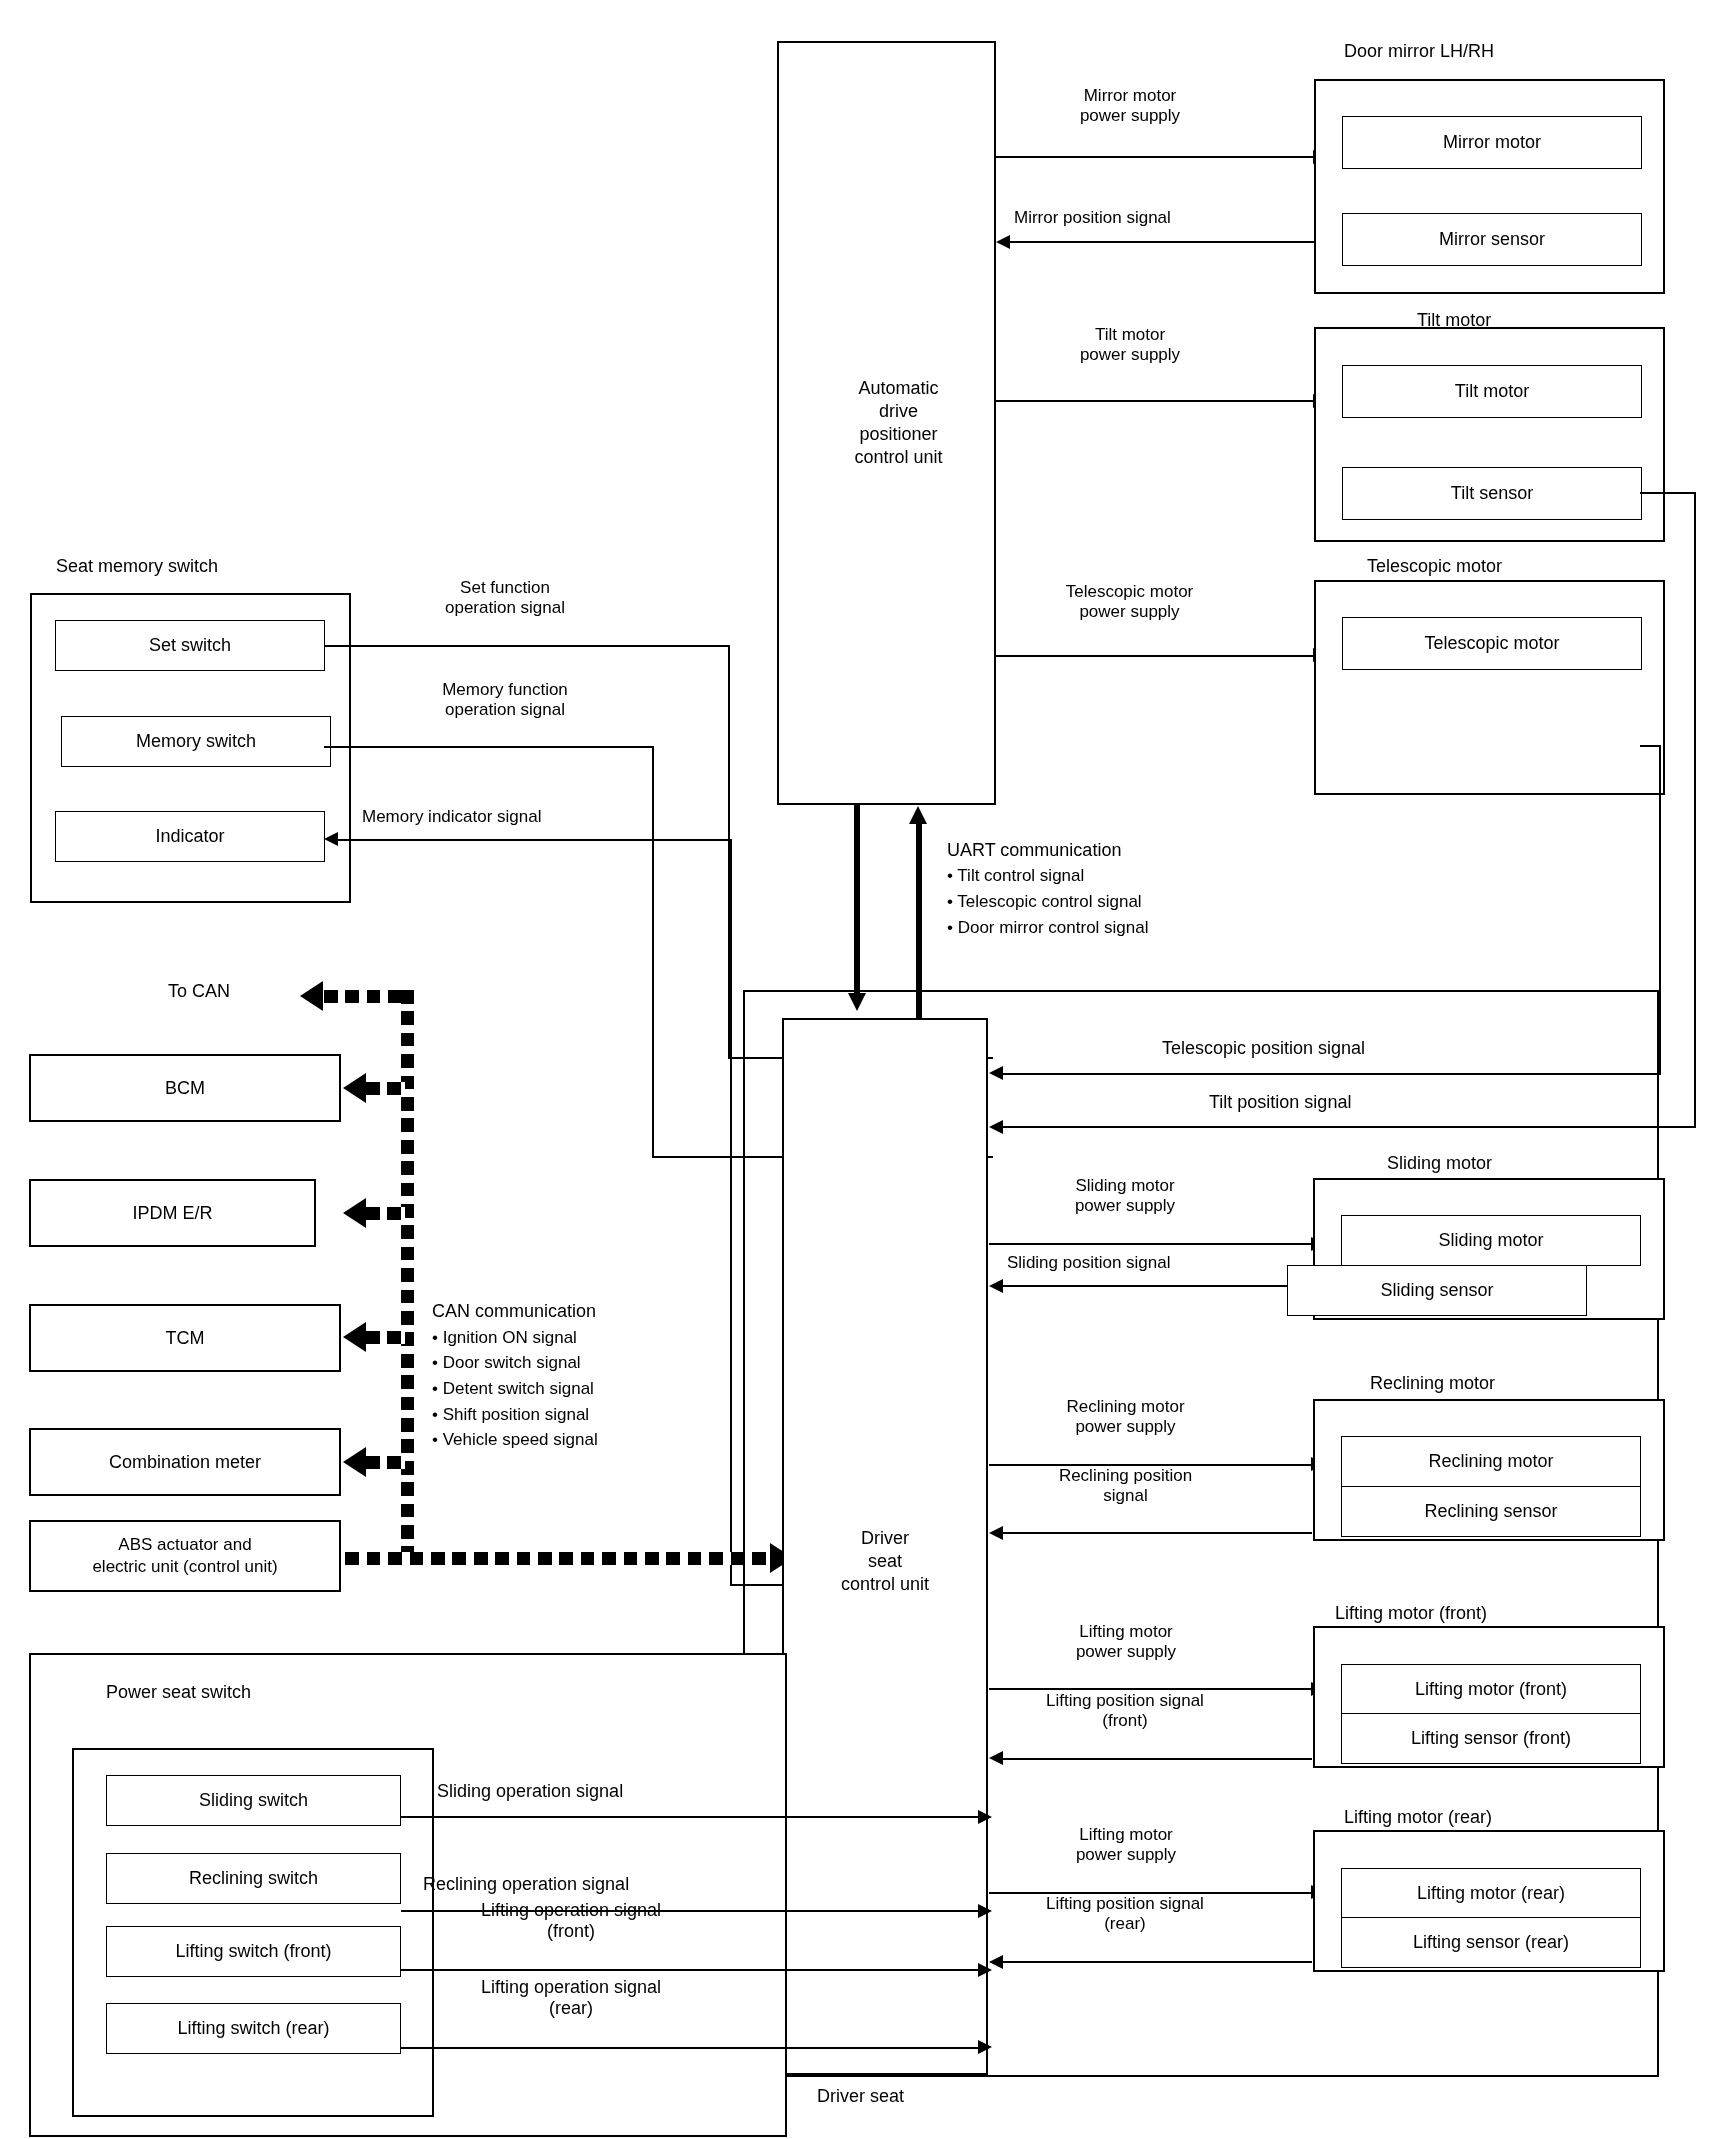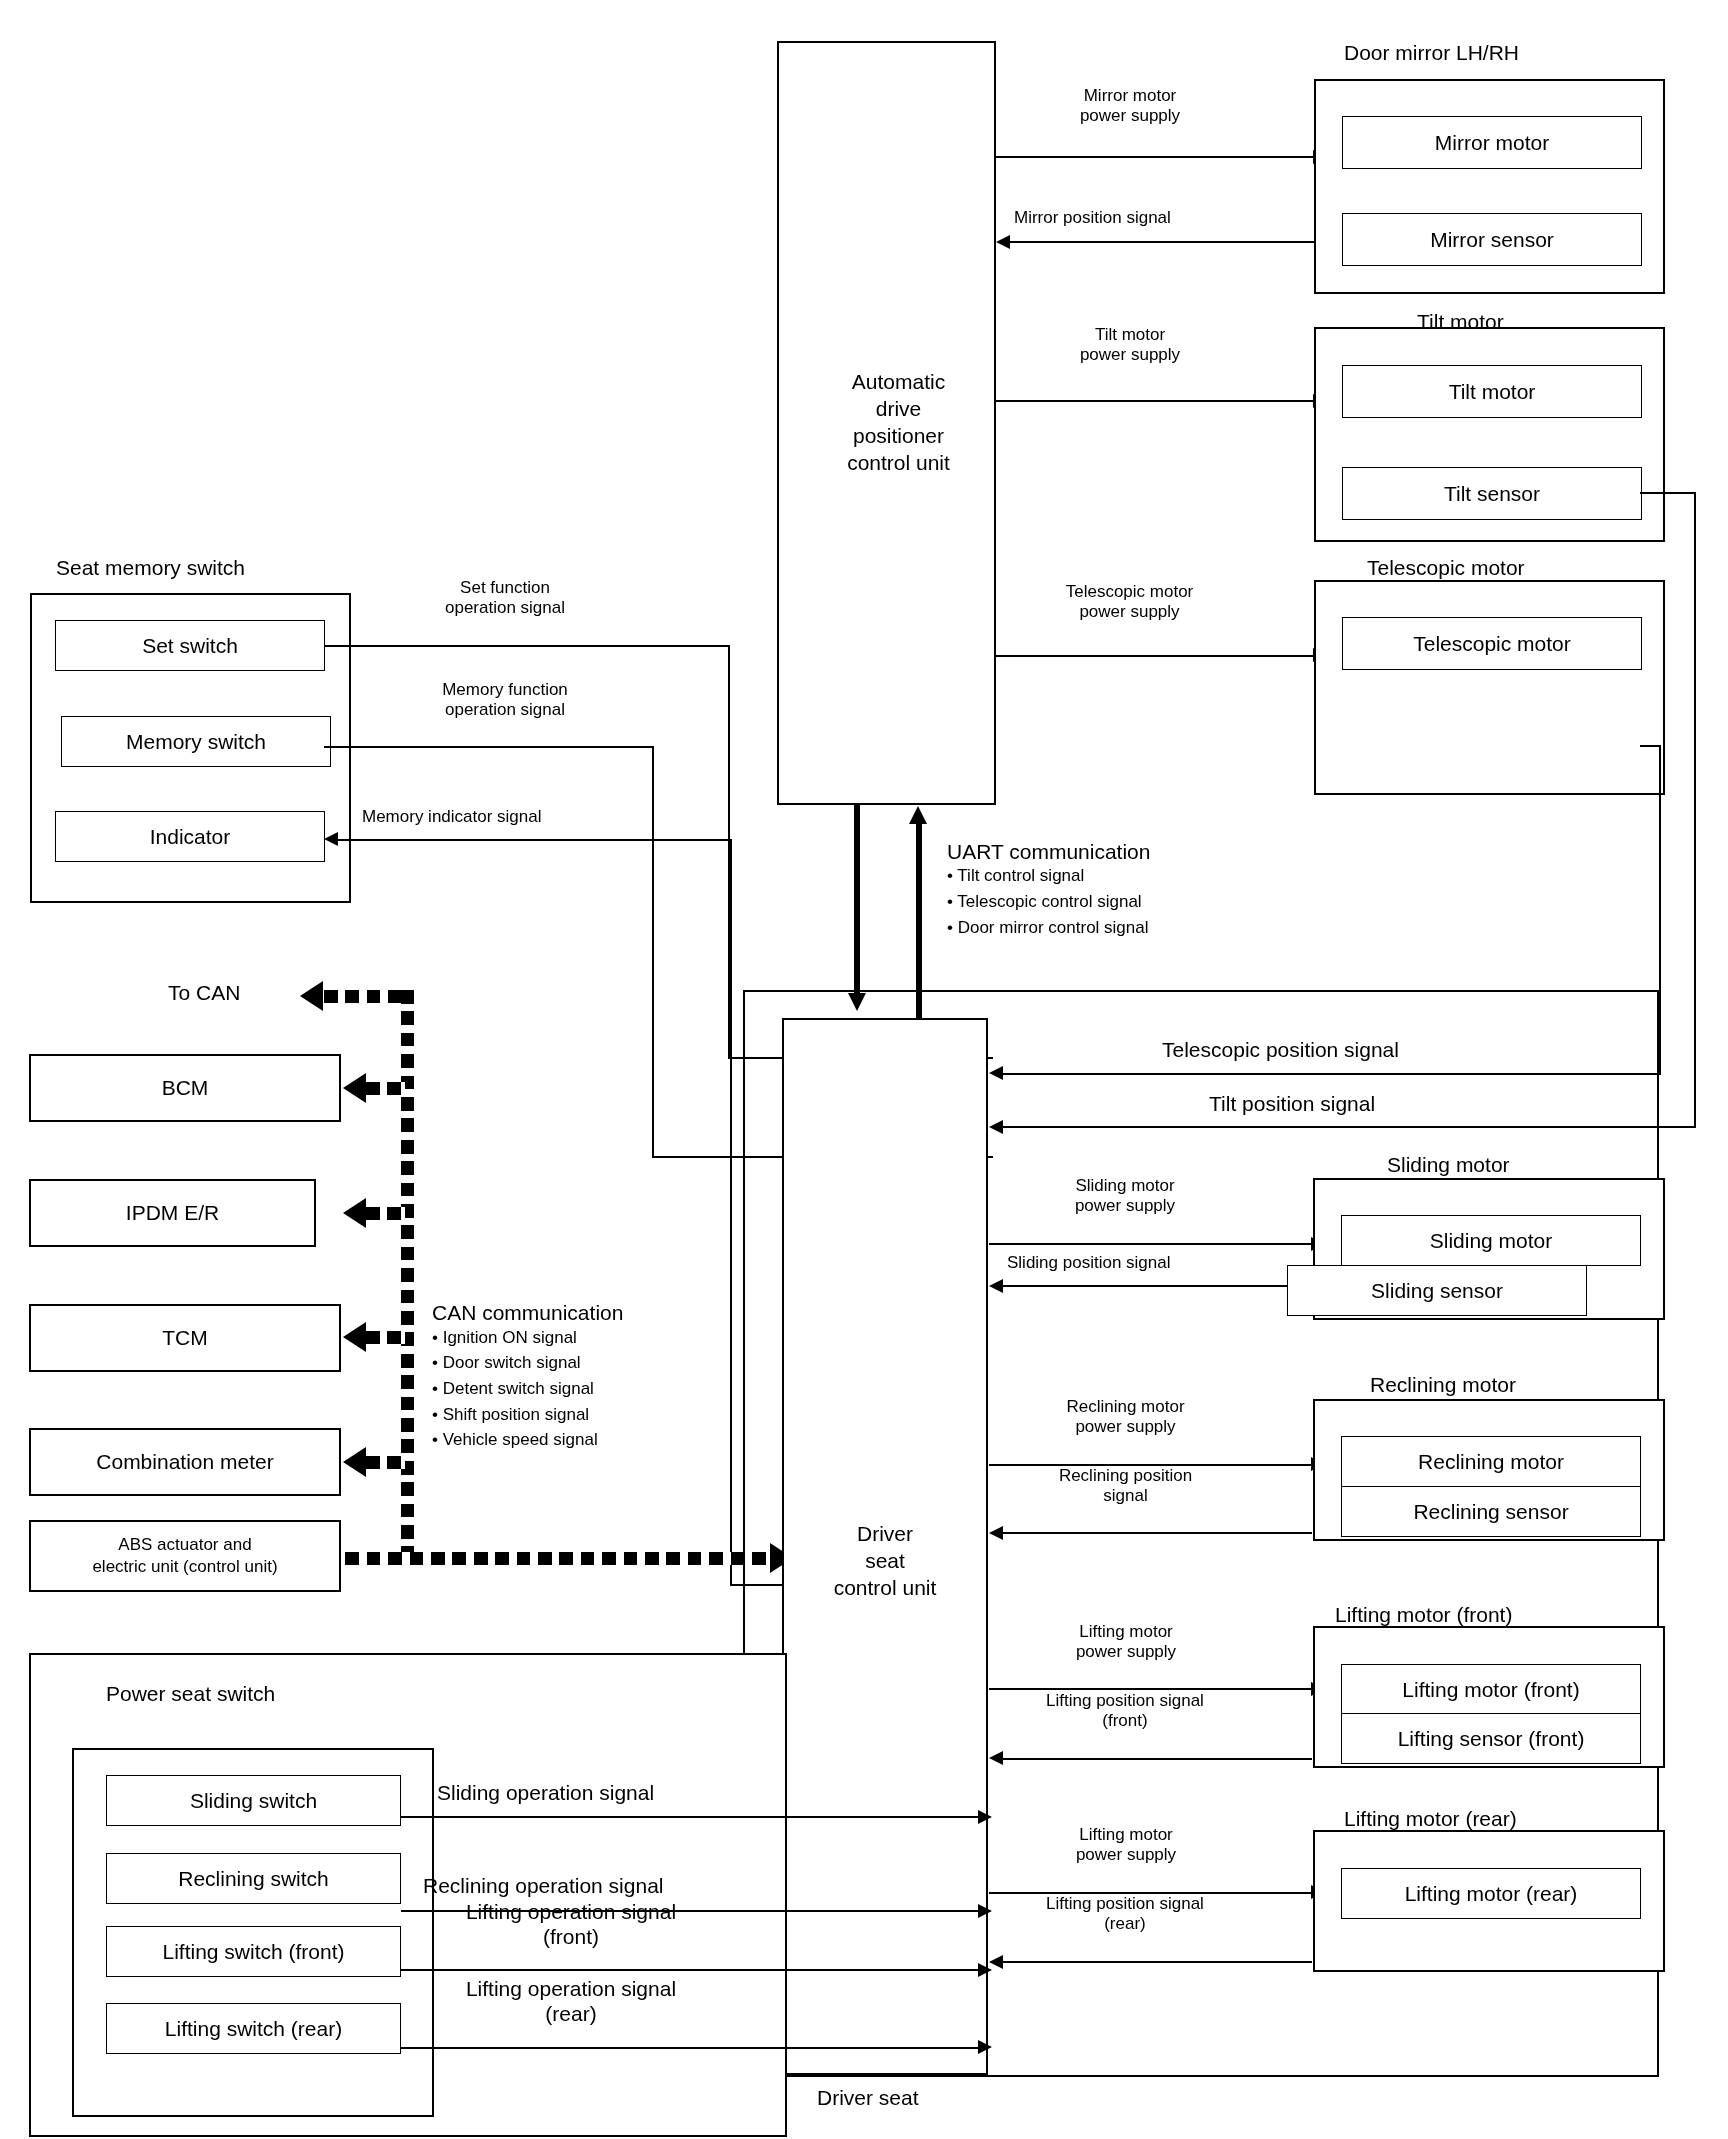--- a/index.html
+++ b/index.html
@@ -27,21 +27,21 @@
   
   .can-h{position:absolute;height:13px;background:
       repeating-linear-gradient(to right,#000 0 13.7px,#fff 13.7px 21.4px);}
   .can-v{position:absolute;width:13px;background:
       repeating-linear-gradient(to bottom,#000 0 13.7px,#fff 13.7px 21.4px);}
   .can-ar-l{position:absolute;width:0;height:0;
       border-top:15.4px solid transparent;border-bottom:15.4px solid transparent;border-right:23px solid #000;}
   .can-ar-r{position:absolute;width:0;height:0;
       border-top:15.4px solid transparent;border-bottom:15.4px solid transparent;border-left:23px solid #000;}
   .t40{font-size:17px;}
-  .t42{font-size:21px;}
+  .t42{font-size:18px;}
   .bullet{position:absolute;white-space:pre;font-size:17px;line-height:1.32;}
 </style>
 </head>
 <body>
 
 <div id="stage">
 
   <div class="box ctr" style="left:777px;top:41px;width:219px;height:764px;padding-left:24px;">
     <span class="t42" style="white-space:pre-line;line-height:1.28;">Automatic
 drive
@@ -272,20 +272,23 @@
   <div class="lbl t40 ctr" style="left:984px;top:1894px;width:282px;white-space:pre-line;">Lifting position signal
 (rear)</div>
   <div class="hline" style="left:1003px;top:1961px;width:309px;"></div>
   <div class="ar ar-l" style="left:989px;top:1955px;"></div>
 
   <div class="lbl t42" style="left:1344px;top:1807px;">Lifting motor (rear)</div>
   <div class="box grp" style="left:1313px;top:1830px;width:352px;height:142px;"></div>
   <div class="box thin ctr" style="left:1341px;top:1868px;width:300px;height:51px;">
     <span class="t42">Lifting motor (rear)</span>
   </div>
+  <div class="box thin ctr" style="left:1341px;top:1917px;width:300px;height:51px;">
+    <span class="t42">Lifting sensor (rear)</span>
+  </div>
 
   <div class="box grp" style="left:29px;top:1653px;width:758px;height:484px;"></div>
   <div class="lbl t42" style="left:106px;top:1682px;">Power seat switch</div>
   <div class="box grp" style="left:72px;top:1748px;width:362px;height:369px;"></div>
 
   <div class="box thin ctr" style="left:106px;top:1775px;width:295px;height:51px;">
     <span class="t42">Sliding switch</span>
   </div>
   <div class="box thin ctr" style="left:106px;top:1853px;width:295px;height:51px;">
     <span class="t42">Reclining switch</span>

